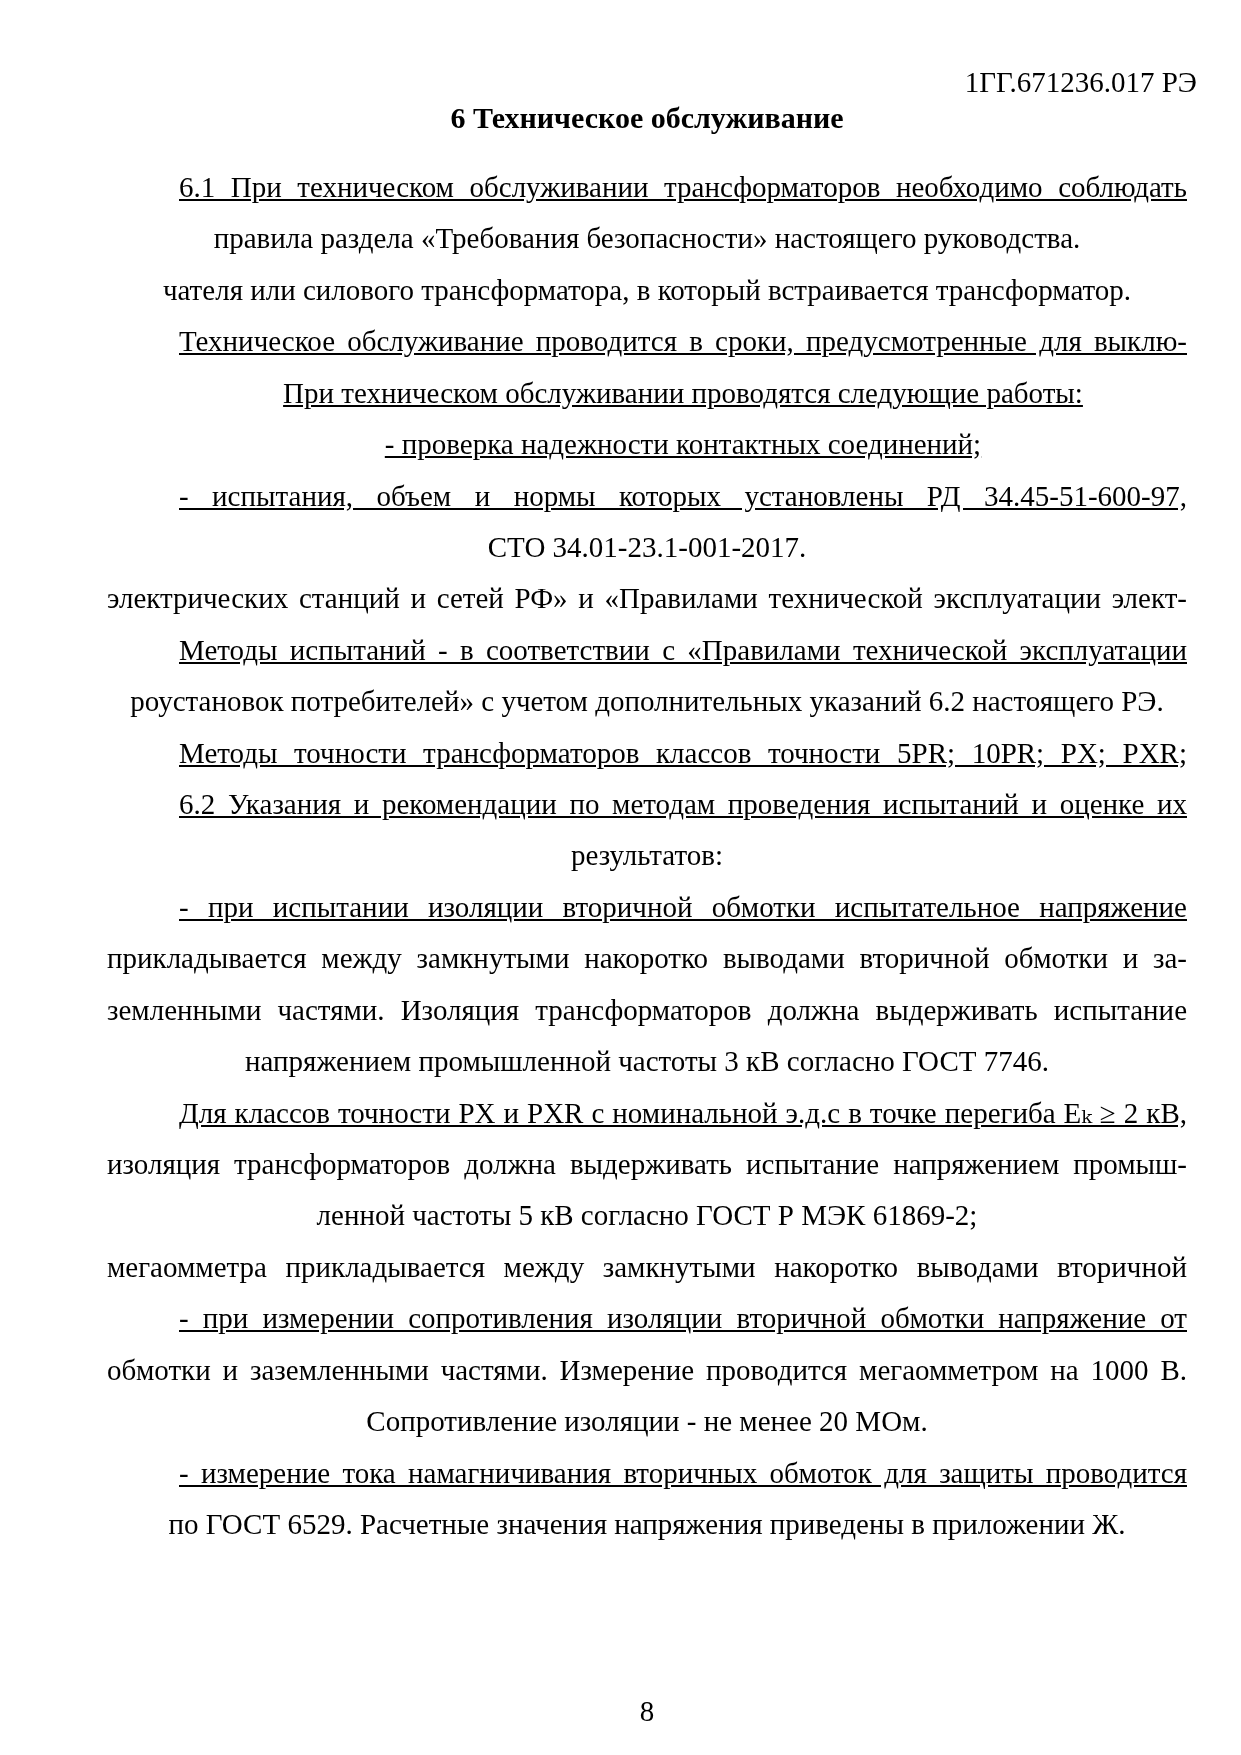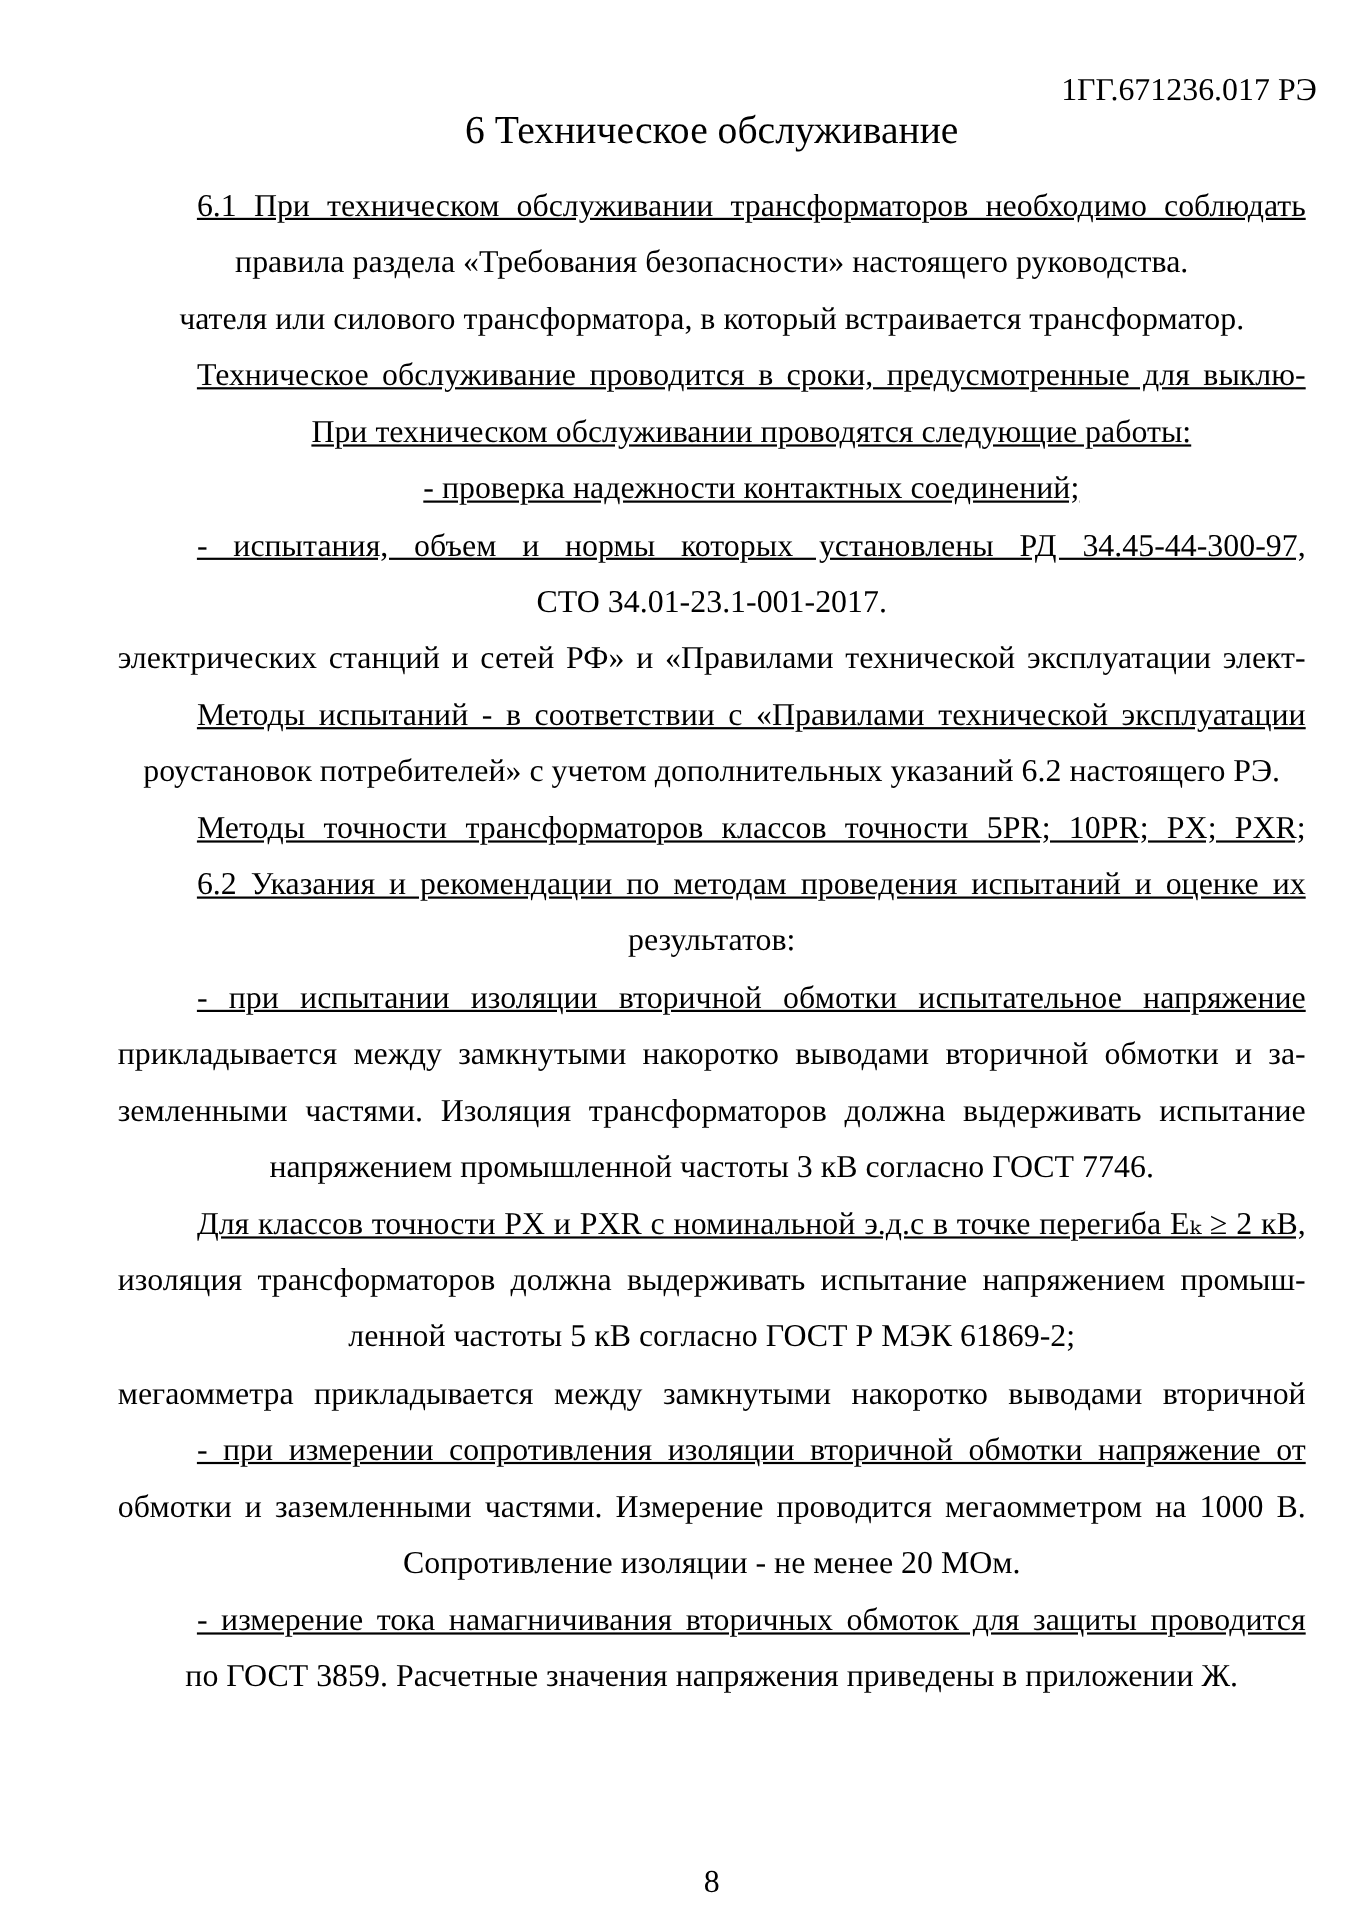--- a/index.html
+++ b/index.html
@@ -29,22 +29,22 @@
     font-size: 29px;
     line-height: 36px;
     white-space: nowrap;
   }
   .doc-title {
     position: absolute;
     top: 98px;
     left: 107px;
     width: 1080px;
     text-align: center;
-    font-size: 36px;
-    font-weight: normal;
+    font-size: 30px;
+    font-weight: bold;
     line-height: 40px;
   }
   .doc-body {
     position: absolute;
     top: 162px;
     left: 107px;
     width: 1080px;
     font-size: 29px;
   }
   .line {
@@ -88,21 +88,21 @@
         <div class="line">чателя или силового трансформатора, в который встраивается трансформатор.</div>
         <div class="line first just">Техническое обслуживание проводится в сроки, предусмотренные для выклю-</div>
       </div>
       <div class="para">
         <div class="line first">При техническом обслуживании проводятся следующие работы:</div>
       </div>
       <div class="para">
         <div class="line first">- проверка надежности контактных соединений;</div>
       </div>
       <div class="para">
-        <div class="line first just">- испытания, объем и нормы которых установлены РД 34.45-44-300-97,</div>
+        <div class="line first just">- испытания, объем и нормы которых установлены РД 34.45-51-600-97,</div>
         <div class="line">СТО 34.01-23.1-001-2017.</div>
       </div>
       <div class="para">
         <div class="line just">электрических станций и сетей РФ» и «Правилами технической эксплуатации элект-</div>
         <div class="line first just">Методы испытаний - в соответствии с «Правилами технической эксплуатации</div>
         <div class="line">роустановок потребителей» с учетом дополнительных указаний 6.2 настоящего РЭ.</div>
       </div>
       <div class="para">
         <div class="line first just">Методы точности трансформаторов классов точности 5PR; 10PR; PX; PXR;</div>
       </div>
@@ -122,18 +122,18 @@
         <div class="line">ленной частоты 5 кВ согласно ГОСТ Р МЭК 61869-2;</div>
       </div>
       <div class="para">
         <div class="line just">мегаомметра прикладывается между замкнутыми накоротко выводами вторичной</div>
         <div class="line first just">- при измерении сопротивления изоляции вторичной обмотки напряжение от</div>
         <div class="line just">обмотки и заземленными частями. Измерение проводится мегаомметром на 1000 В.</div>
         <div class="line">Сопротивление изоляции - не менее 20 МОм.</div>
       </div>
       <div class="para">
         <div class="line first just">- измерение тока намагничивания вторичных обмоток для защиты проводится</div>
-        <div class="line">по ГОСТ 3859. Расчетные значения напряжения приведены в приложении Ж.</div>
+        <div class="line">по ГОСТ 6529. Расчетные значения напряжения приведены в приложении Ж.</div>
       </div>
     </div>
 
   <div class="page-number">8</div>
 </div>
 
 </body></html>

